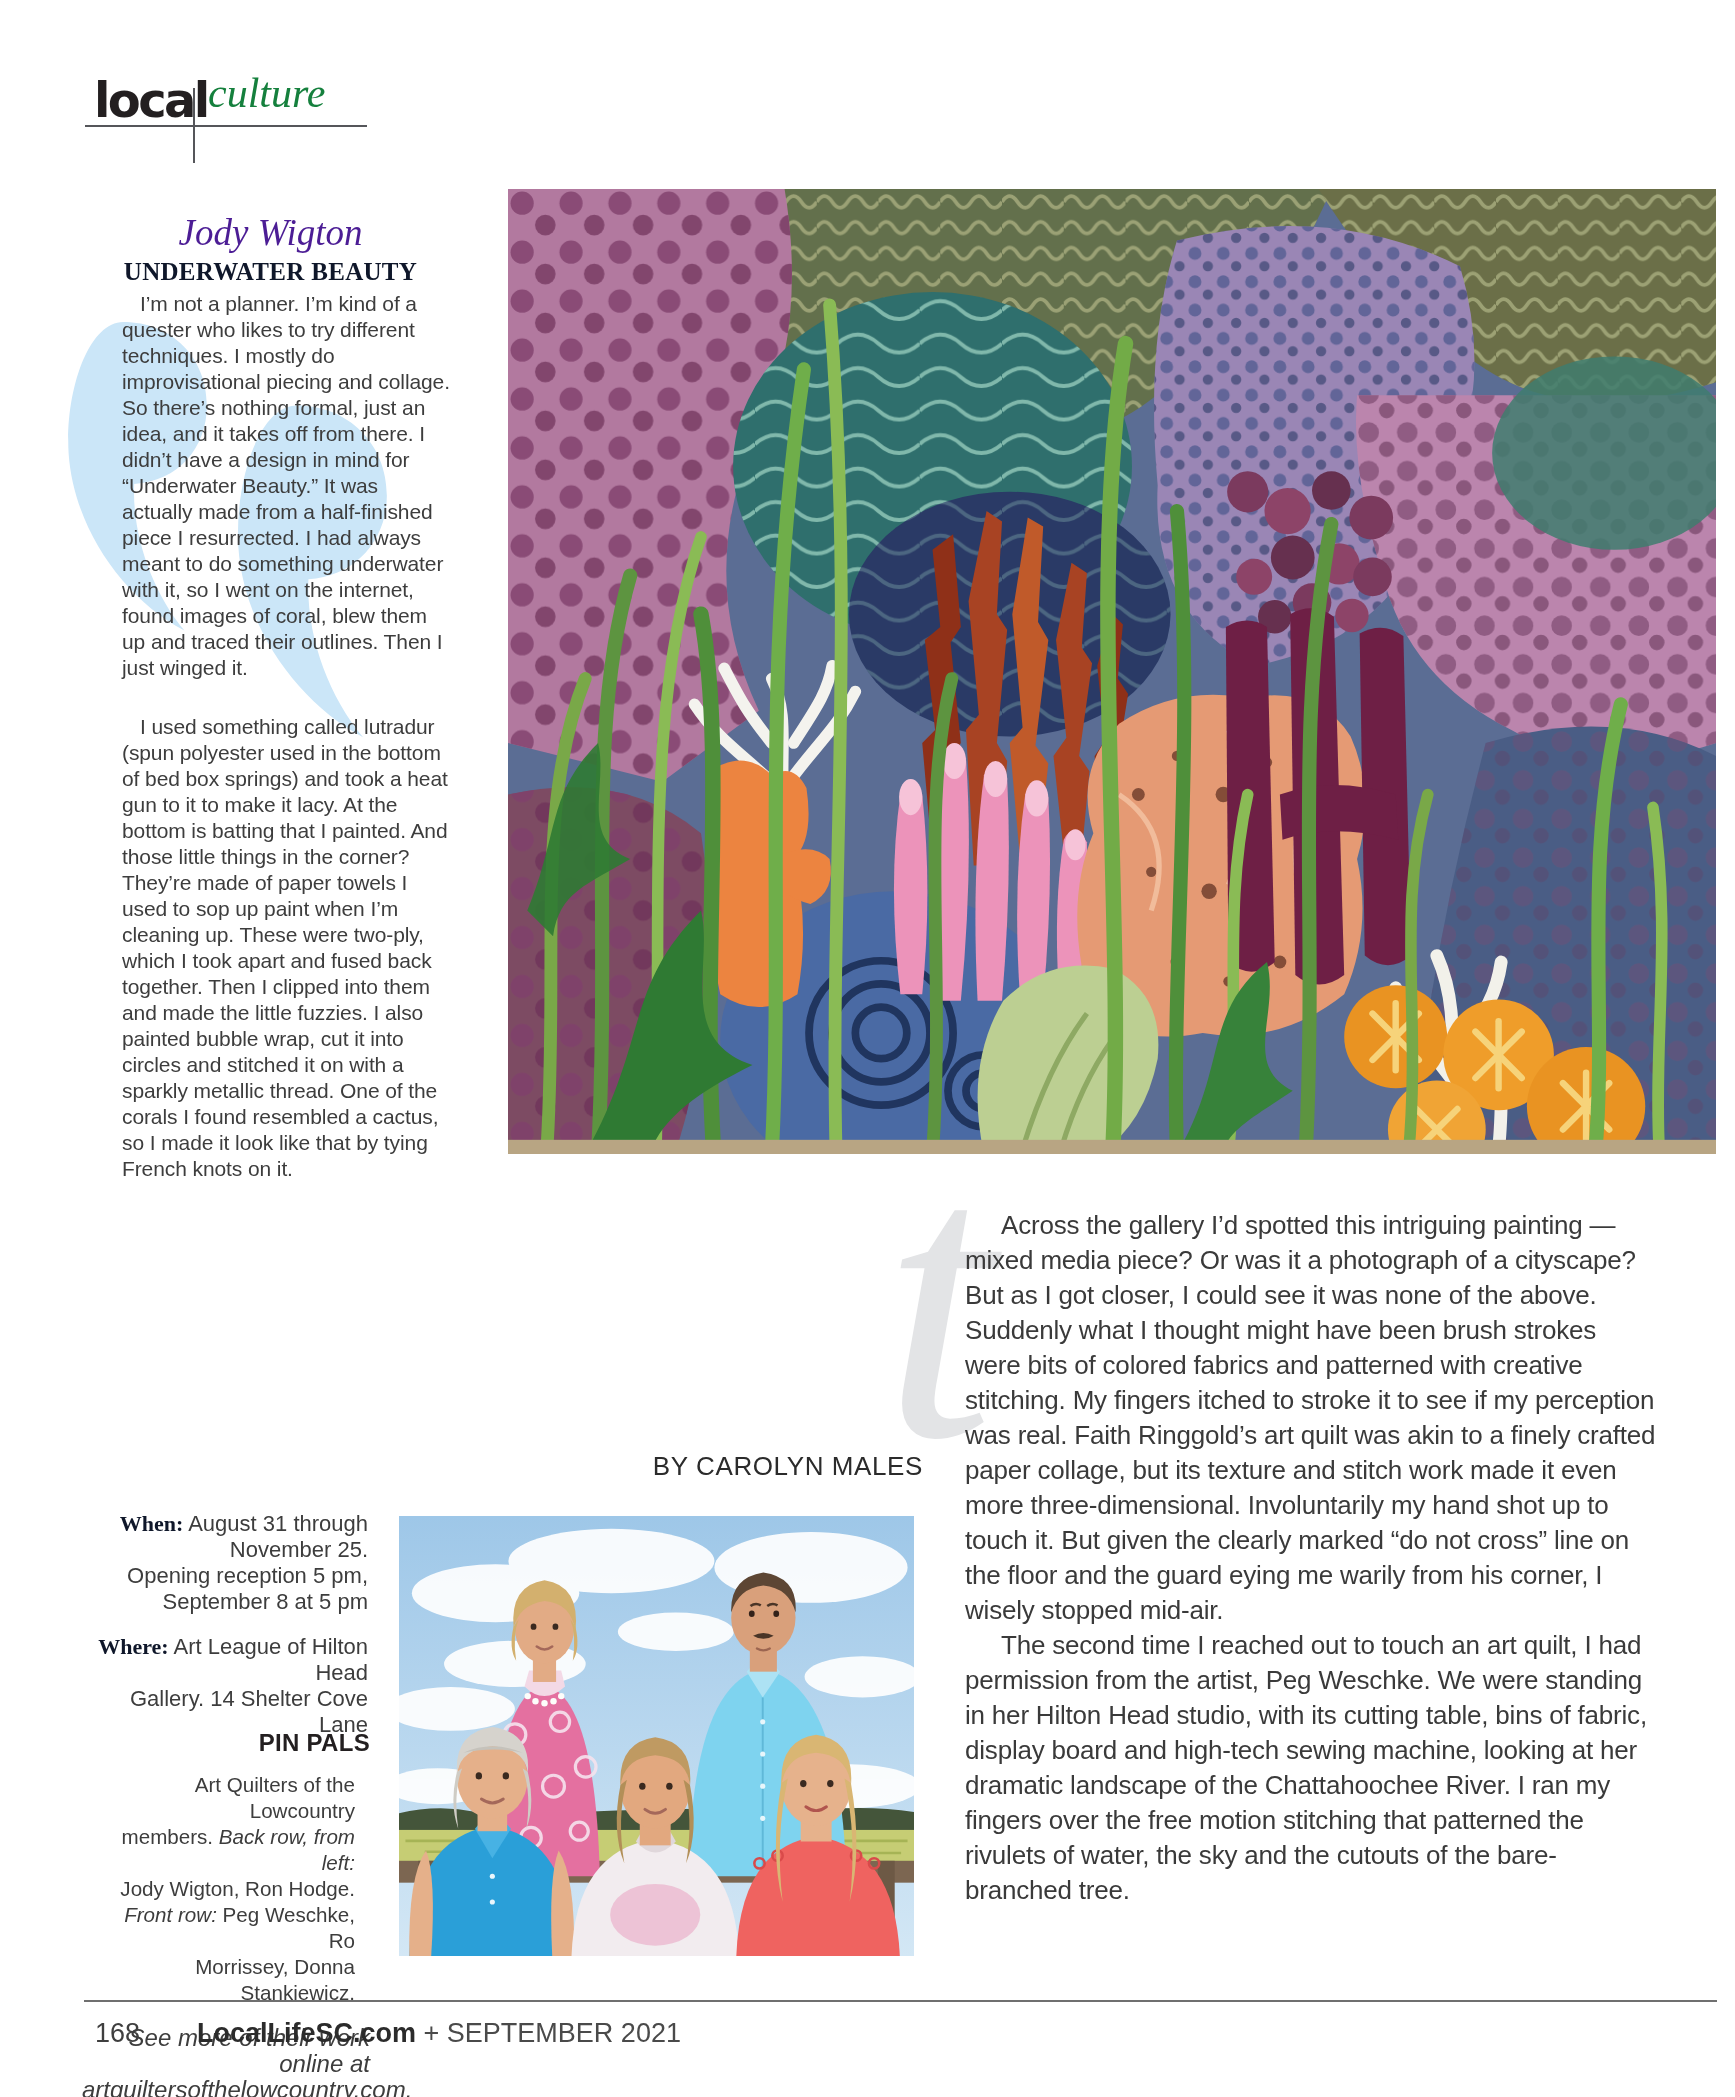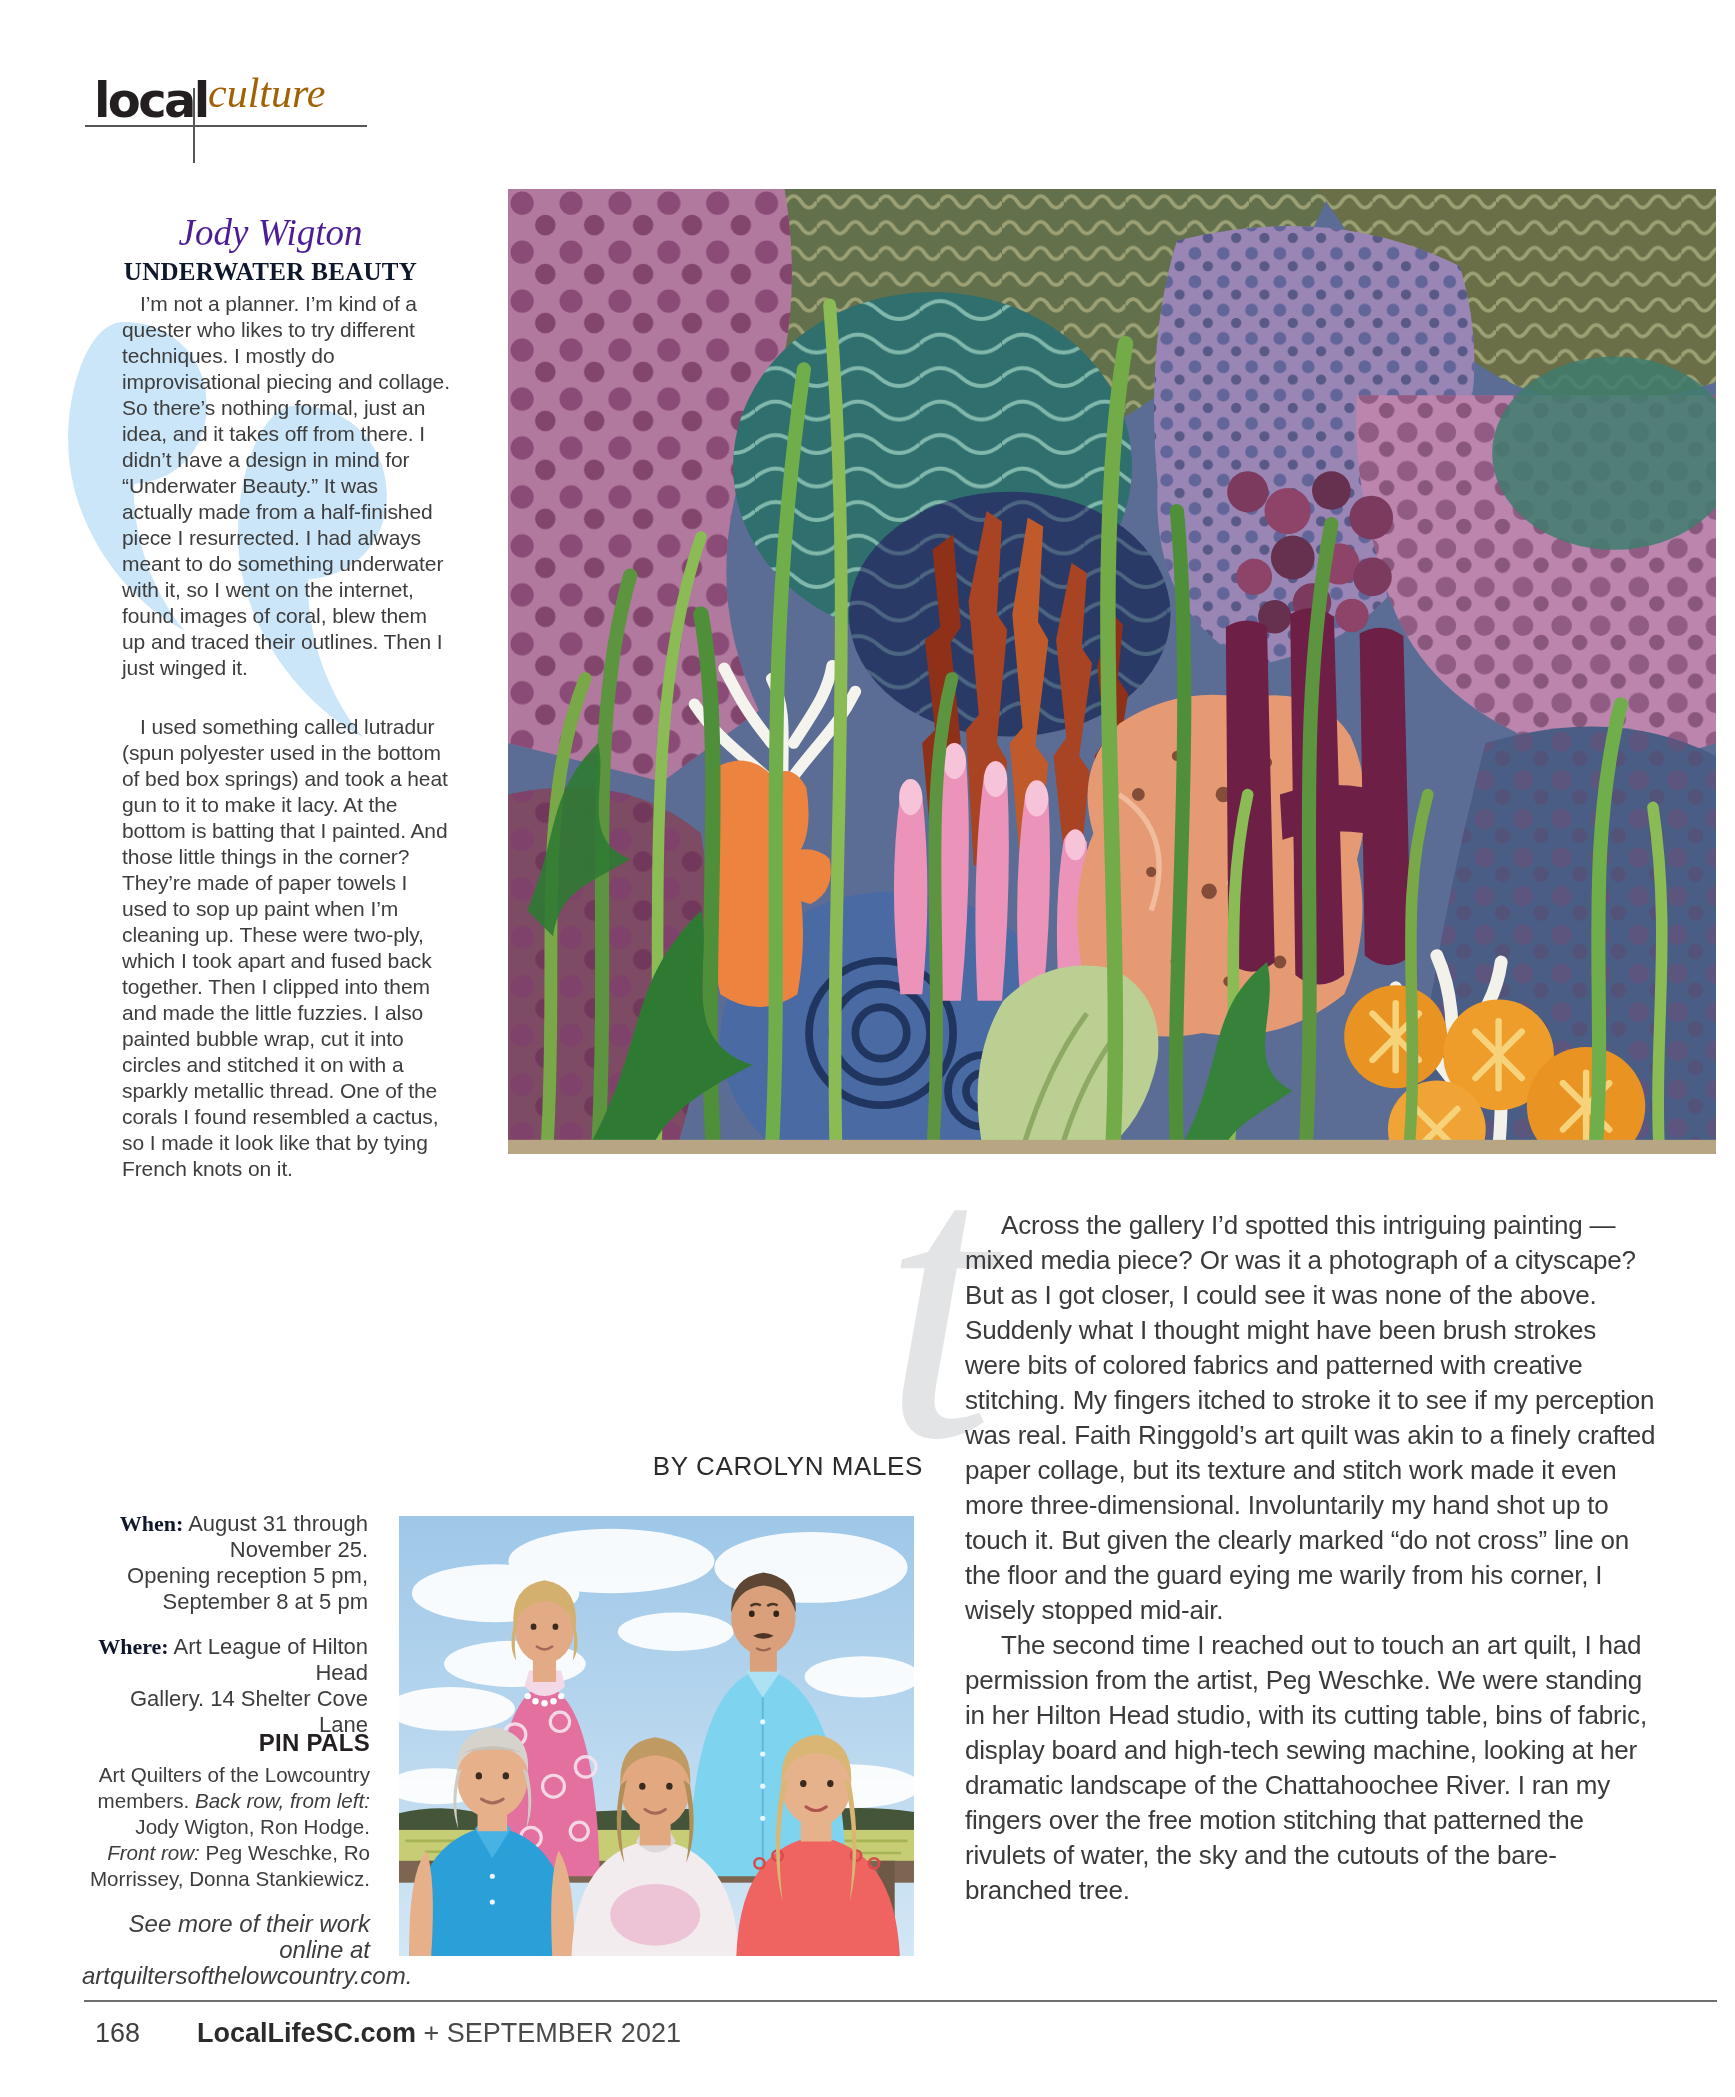--- a/index.html
+++ b/index.html
@@ -5,21 +5,21 @@
   html,body{margin:0;padding:0;background:#ffffff;}
   #page{position:relative;width:1736px;height:2097px;background:#ffffff;overflow:hidden;
         font-family:"Liberation Sans",sans-serif;color:#3c3c3c;}
   figure{margin:0;padding:0;}
 
   
   .brand{position:absolute;left:94px;top:76px;font-family:"DejaVu Sans",sans-serif;
          font-weight:800;font-size:48px;letter-spacing:-2.6px;color:#231f20;line-height:1;}
   .masthead-vrule{position:absolute;left:193px;top:88px;width:1.9px;height:75px;background:#55565a;}
   .section-name{position:absolute;left:208px;top:72px;font-family:"Liberation Serif",serif;
-         font-style:italic;font-size:42px;color:#a16207;line-height:1;}
+         font-style:italic;font-size:42px;color:#15803d;line-height:1;}
   .masthead-rule{position:absolute;left:85px;top:125px;width:282px;height:1.9px;background:#55565a;}
 
   
   .artist-name{position:absolute;left:97px;top:214px;width:347px;margin:0;text-align:center;
          font-family:"Liberation Serif",serif;font-style:italic;font-weight:400;
          font-size:37px;color:#4c1d95;line-height:1.05;}
   .artwork-title{position:absolute;left:97px;top:259px;width:347px;margin:0;text-align:center;
          font-size:25px;font-weight:700;letter-spacing:0.3px;line-height:1;}
   .quote-mark-svg{position:absolute;left:62px;top:322px;z-index:0;}
   .quote-para{position:absolute;left:122px;width:331px;margin:0;font-size:21px;line-height:26px;
@@ -43,21 +43,21 @@
   
   .event-block{position:absolute;left:82px;top:1511px;width:286px;text-align:right;
          font-size:22px;line-height:26px;color:#3d3d3d;}
   .event-block p{margin:0;}
   .event-block .event-where{margin-top:19.3px;}
   .event-label{font-weight:700;}
 
   
   .caption-block{position:absolute;left:82px;top:1729px;width:288px;text-align:right;color:#3d3d3d;}
   .caption-heading{margin:0 0 5.1px 0;font-size:24px;font-weight:700;color:#231f20;letter-spacing:0.3px;}
-  .caption-body{margin:0;font-size:20.6px;line-height:26px;}
+  .caption-body{margin:15px;font-size:20.6px;line-height:26px;}
   .caption-body em{font-style:italic;}
   .see-more{margin:19.3px 0 0 0;font-style:italic;font-size:24px;line-height:26px;}
 
   
   .group-photo{position:absolute;left:399px;top:1516px;width:515px;height:440px;}
   .group-photo svg{display:block;width:100%;height:100%;}
 
   
   .body-col{position:absolute;left:965px;top:1208px;width:692px;z-index:1;
          font-size:26px;line-height:35px;color:#3a3a3a;letter-spacing:-0.2px;}

